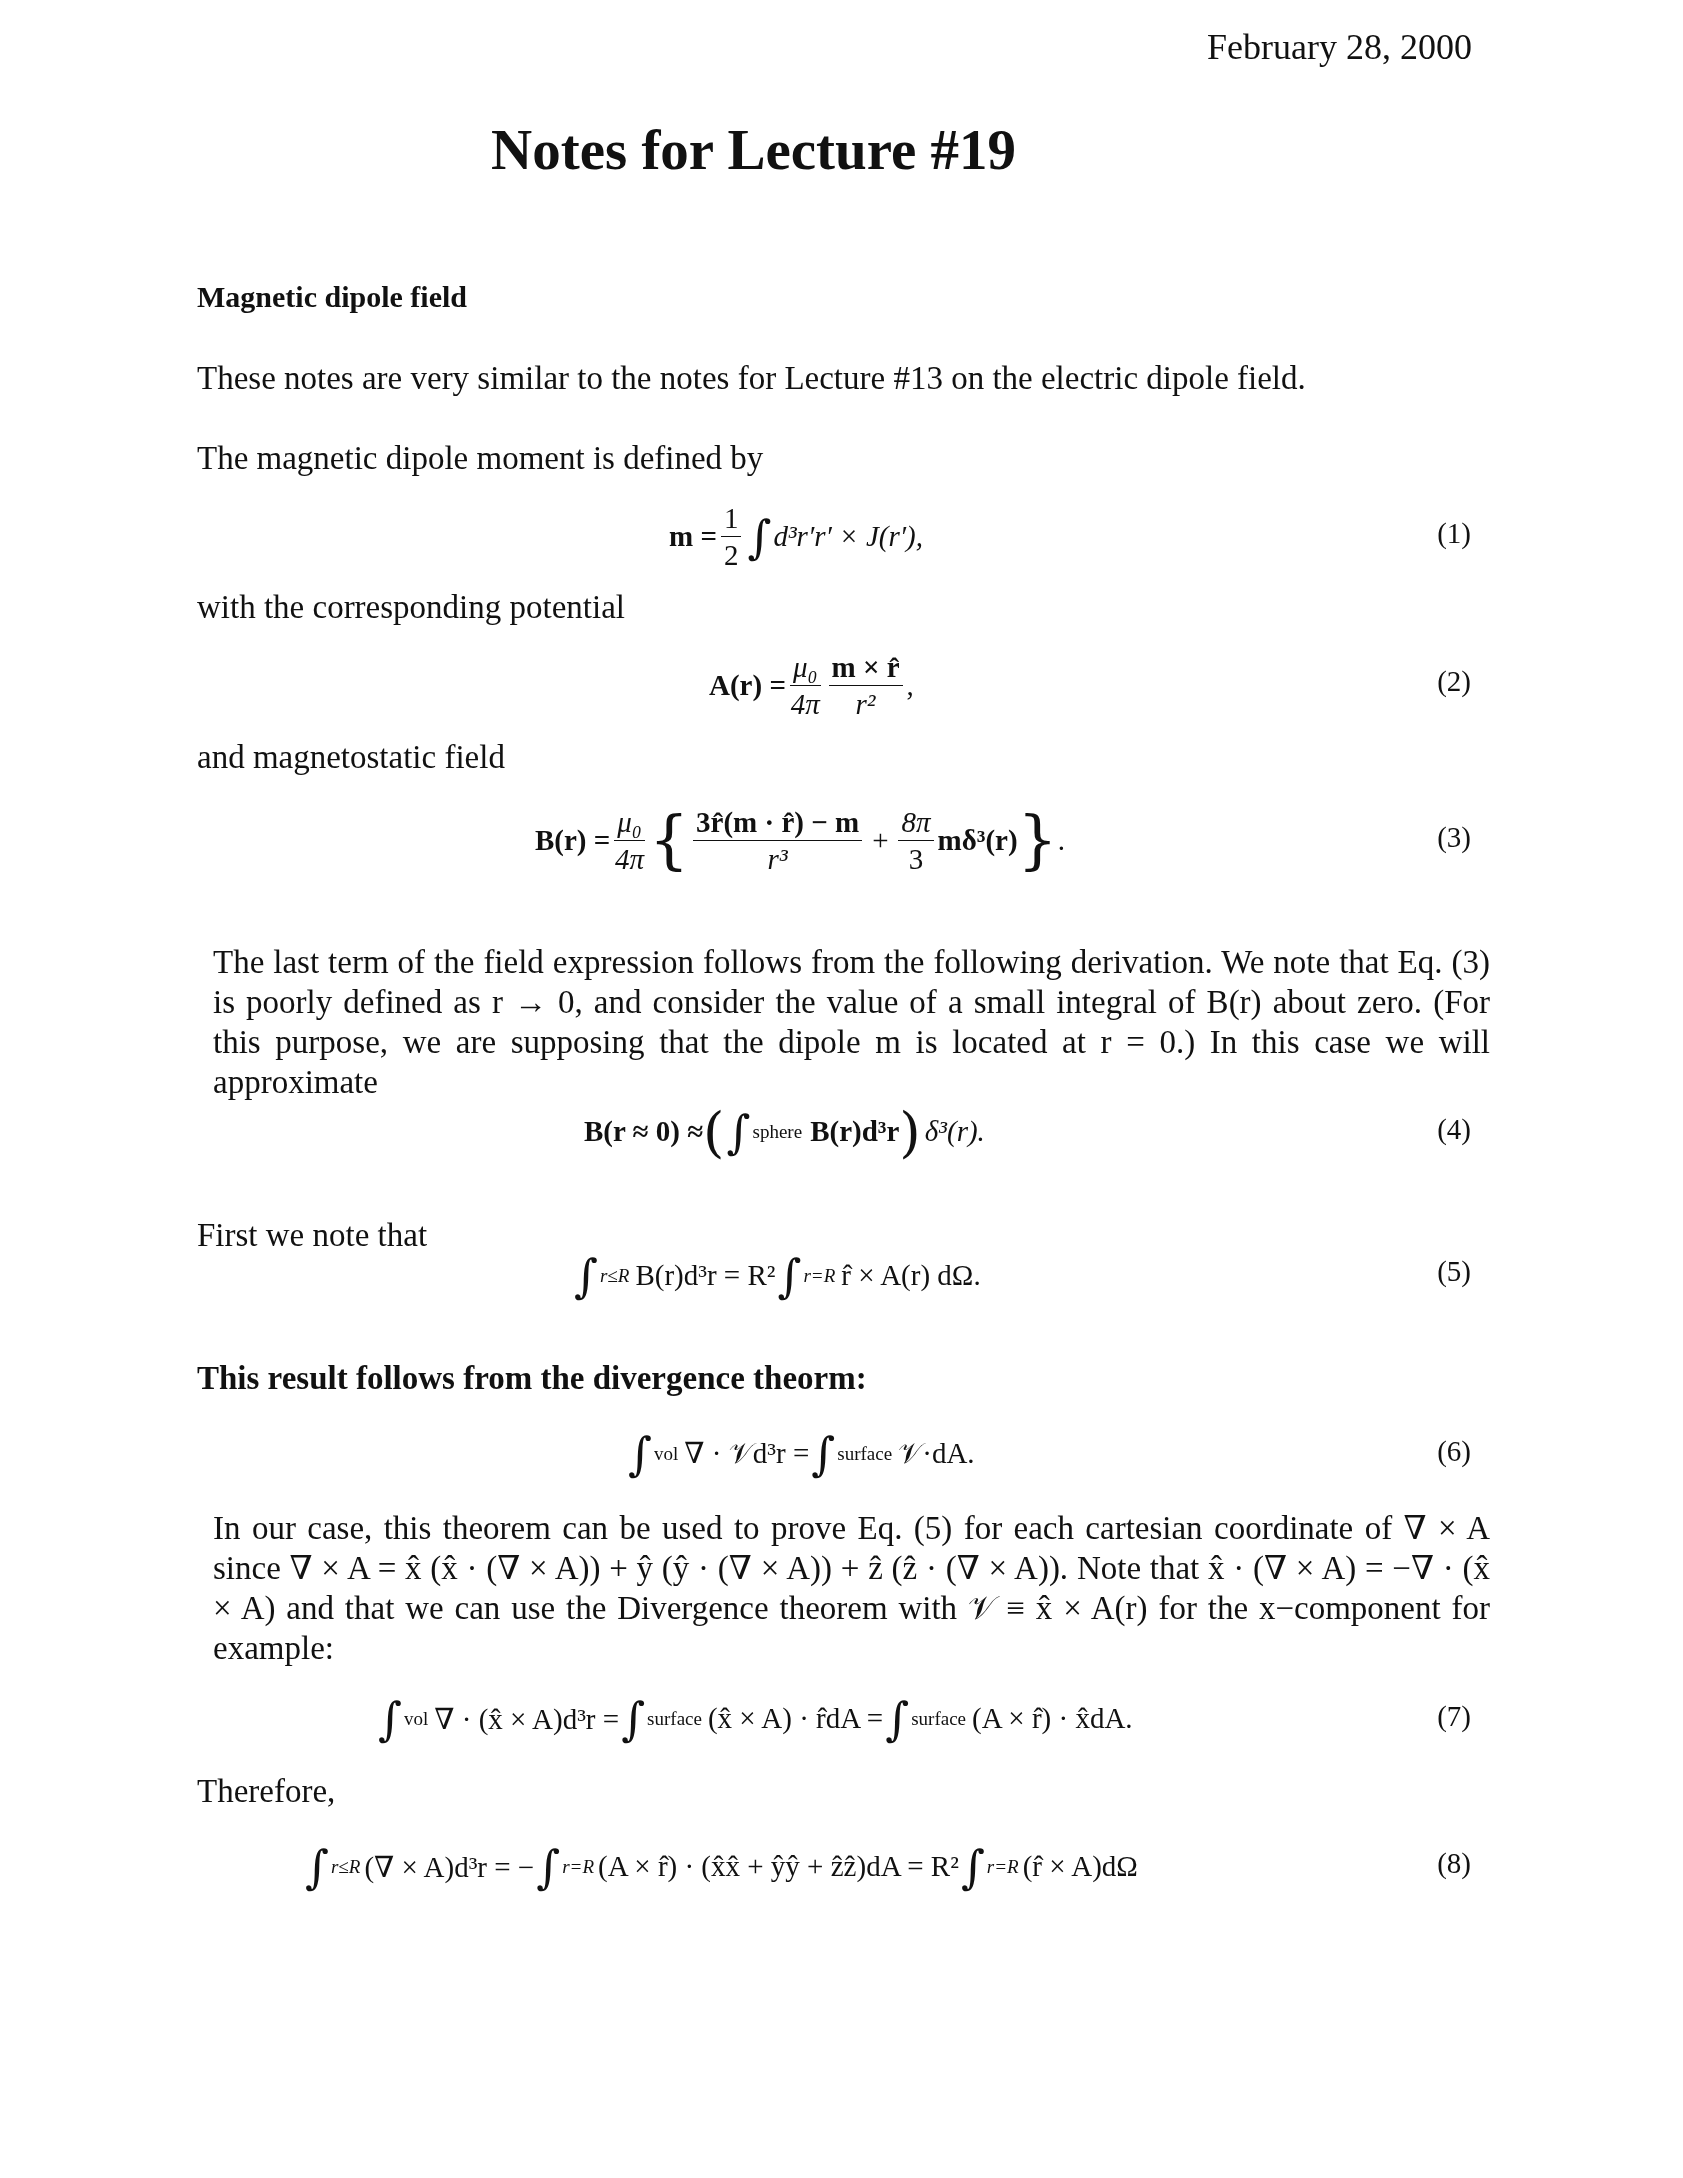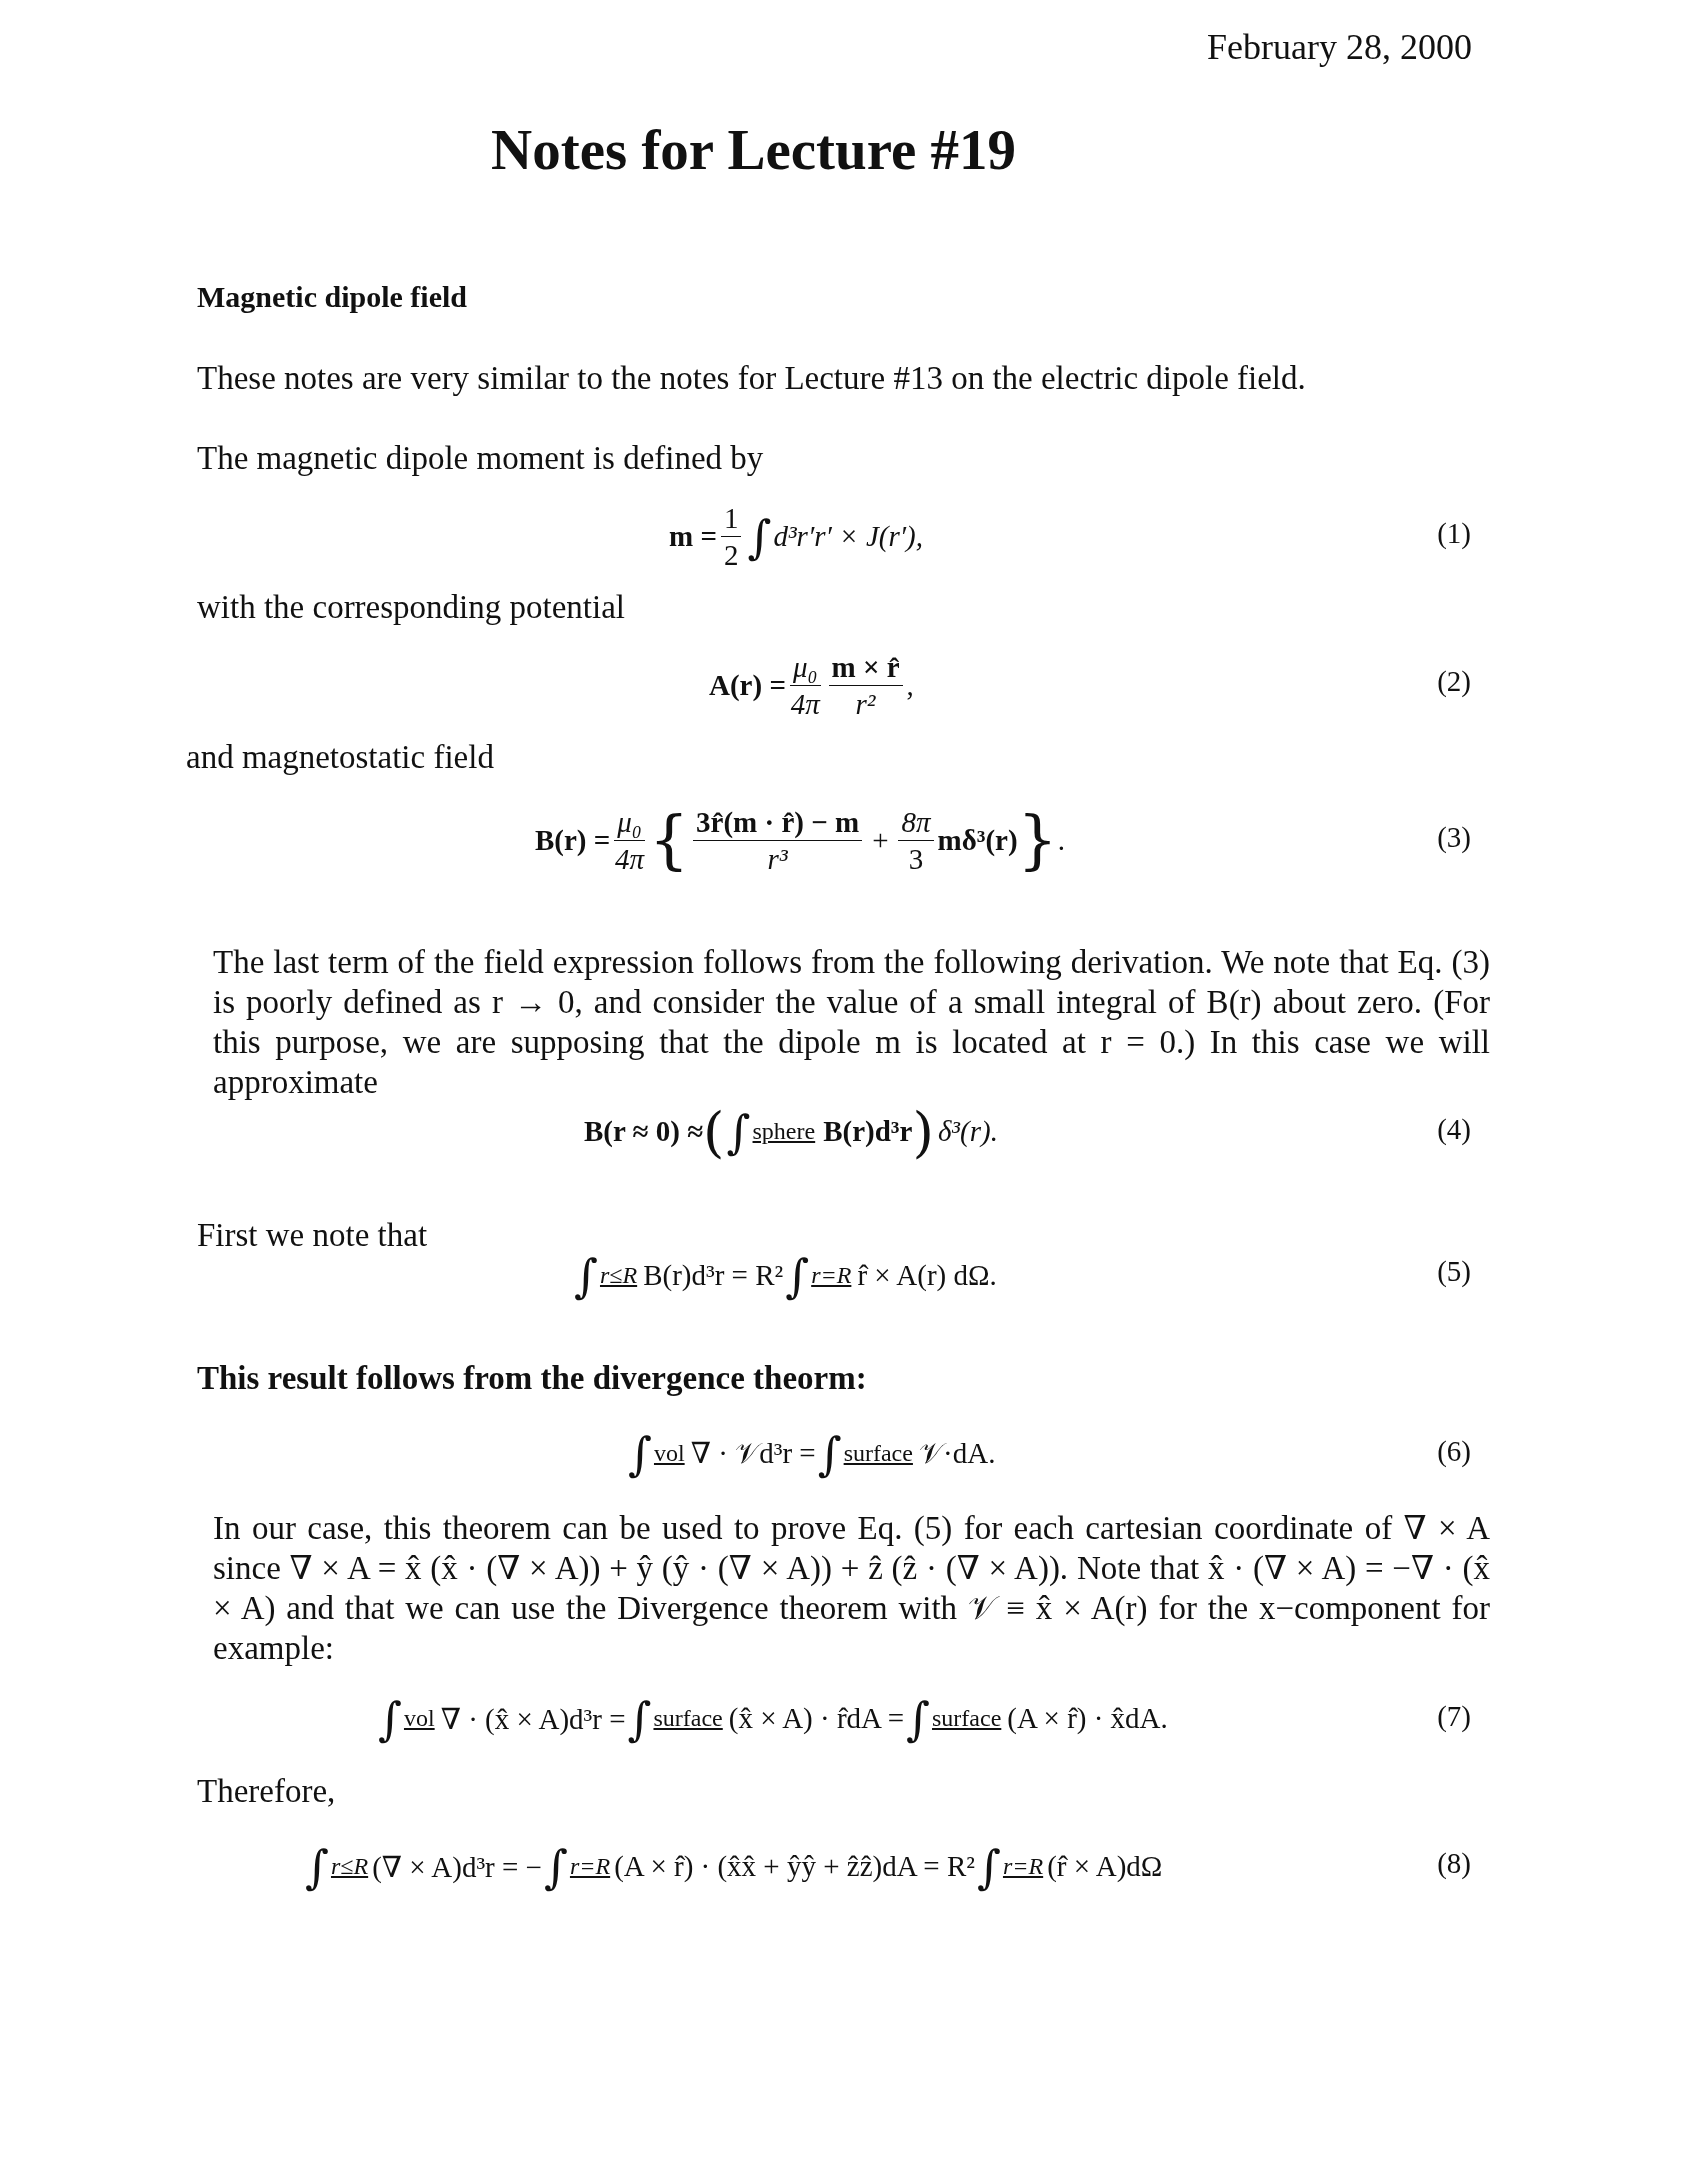--- a/index.html
+++ b/index.html
@@ -10,21 +10,21 @@
   .date { right:211px; top:26px; font-size:36px; font-family:"Liberation Serif",serif; }
   .title { left:0; width:1507px; text-align:center; top:117px; font-size:57px; font-weight:bold; font-family:"Liberation Serif",serif; }
   .heading { left:197px; top:261px; font-size:30px; font-weight:bold; font-family:"Liberation Serif",serif;margin-top:19px; }
   .para { left:197px; width:1277px; white-space:normal; text-align:justify; text-align-last:left;margin-left:16px; }
   .eq { font-family:"Liberation Serif","DejaVu Serif",serif; font-size:29px; display:flex; align-items:center; }
   .eqnum { right:212px; font-family:"Liberation Serif",serif; font-size:29px; }
   .frac { display:inline-flex; flex-direction:column; align-items:center; vertical-align:middle; margin:0 4px; }
   .frac .num { border-bottom:1.5px solid #111; padding:0 3px; line-height:36px; }
   .frac .den { line-height:36px; }
   .int { font-size:46px; font-style:italic; font-family:"DejaVu Serif",serif; margin:0 2px; position:relative; }
-  .sub { font-size:24px; vertical-align:-14px;text-decoration:underline; }
+  .sub { font-size:19px; vertical-align:-14px; }
   .b { font-weight:bold; }
   .i { font-style:italic; }
   .brace { font-size:63px; font-family:"DejaVu Serif",serif; font-weight:200; }
   .paren { font-size:55px; font-family:"DejaVu Serif",serif; font-weight:200; }
 </style>
 </head>
 <body>
 
 <div class="abs date">February 28, 2000</div>
 <div class="abs title">Notes for Lecture #19</div>
@@ -53,21 +53,21 @@
     <span class="den i">4π</span>
   </span>
   <span class="frac">
     <span class="num b">m × r̂</span>
     <span class="den i">r²</span>
   </span>
   <span>,</span>
 </div>
 <div class="abs eqnum" style="top:665px;">(2)</div>
 
-<div class="abs text" style="left:186px; top:737px;">and magnetostatic field</div>
+<div class="abs text" style="left:197px; top:737px;">and magnetostatic field</div>
 
 <div class="abs eq" style="left:535px; top:797px; height:87px;">
   <span class="b">B(r) =</span>
   <span class="frac">
     <span class="num i">μ₀</span>
     <span class="den i">4π</span>
   </span>
   <span class="brace">{</span>
   <span class="frac">
     <span class="num b">3r̂(m · r̂) − m</span>

